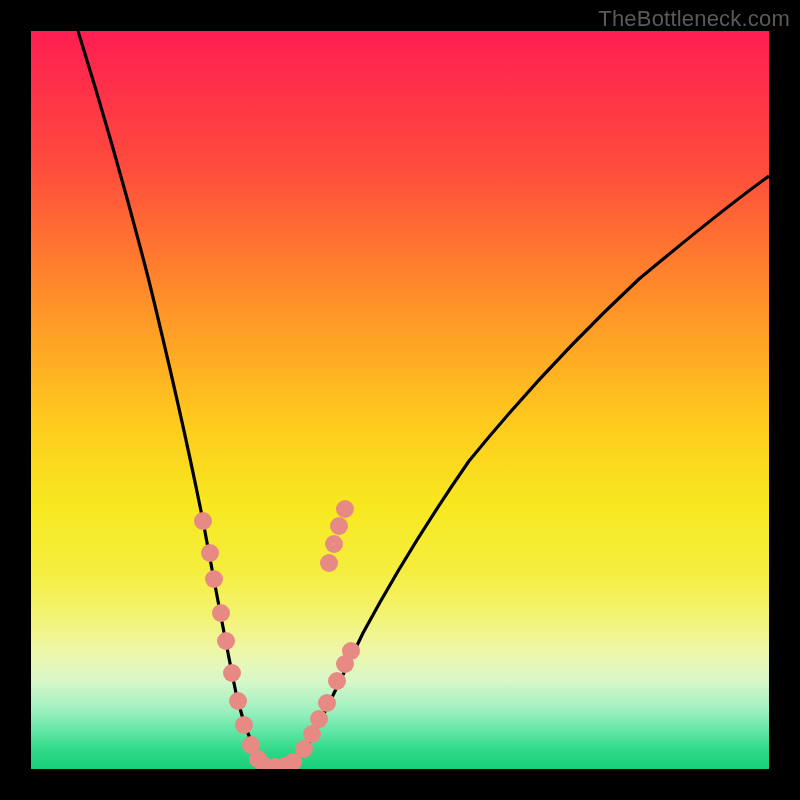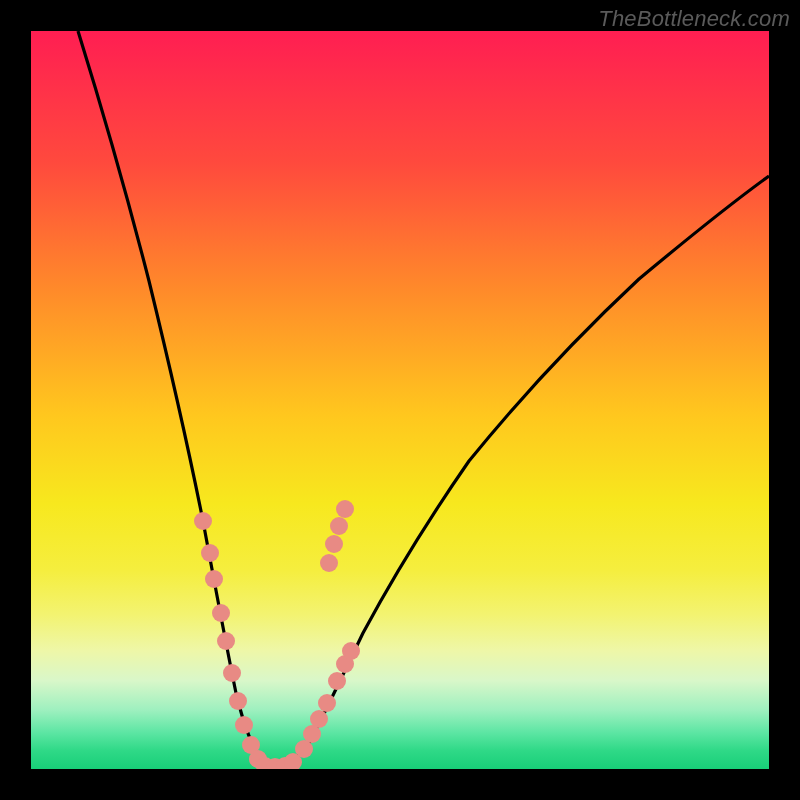--- a/index.html
+++ b/index.html
@@ -11,21 +11,20 @@
     background: #000;
     font-family: Arial, Helvetica, sans-serif;
   }
   .frame {
     position: absolute;
     top: 0;
     left: 0;
     width: 800px;
     height: 800px;
     background: #000;
-    font-style: italic;
   }
   .plot {
     position: absolute;
     top: 31px;
     left: 31px;
     width: 738px;
     height: 738px;
     background: linear-gradient(to bottom,
       #ff1e52 0%,
       #ff4a3d 18%,

